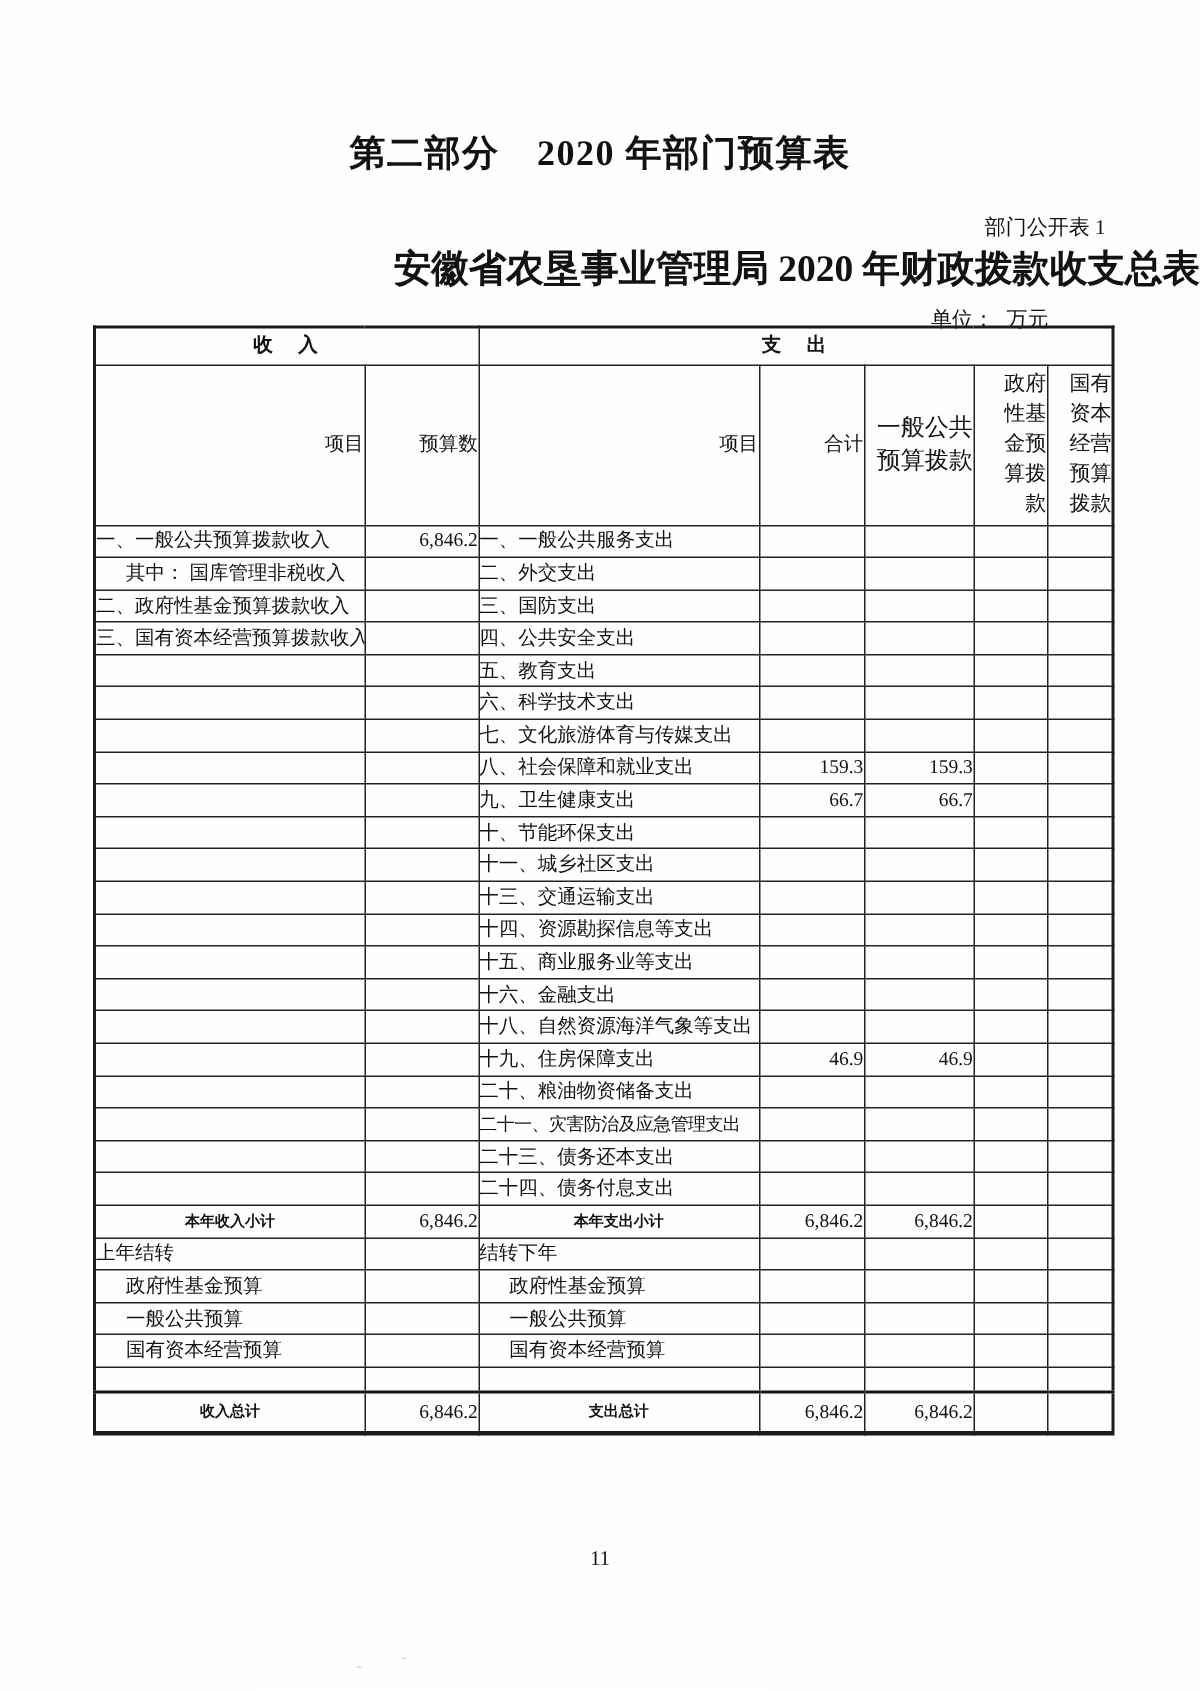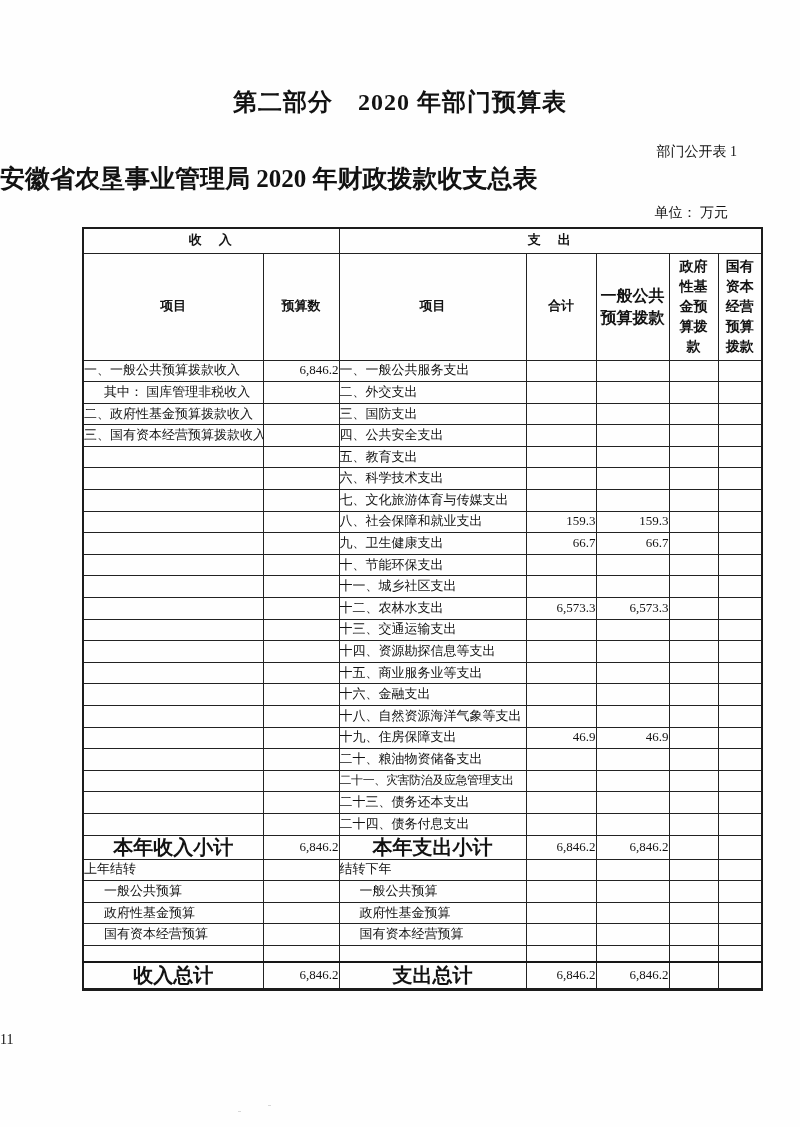--- a/index.html
+++ b/index.html
@@ -23,56 +23,56 @@
     letter-spacing: 1px;
   }
   .form-label {
     position: absolute; top: 143px; right: 63px;
     font-size: 14px;
     white-space: pre-wrap;
     margin-left: 16px;
   }
   .table-title {
     position: absolute; top: 162px; left: 0; width: 100%;
-    text-align: left;
+    text-align: right;
     font-size: 25px; font-weight: bold;
     white-space: pre-wrap;
   }
   .unit-label {
-    position: absolute; top: 204px; right: 72px;
+    position: absolute; top: 204px; right: 101px;
     font-size: 14px;
     white-space: pre-wrap;
+    font-family: Liberation Mono, monospace;
   }
   table.budget {
-    position: absolute; top: 227px; left: 62px;
+    position: absolute; top: 217px; left: 62px;
     width: 679px;
     border-collapse: collapse;
     table-layout: fixed;
     border: 2px solid #1c1c1c;
     border-bottom-width: 3px;
-    margin-left: 20px;
   }
   table.budget th, table.budget td {
     border: 1.5px solid #222222;
     padding: 0;
     vertical-align: middle;
     font-size: 13px;
     line-height: 1.15;
   }
   tr.group-row { height: 25px; }
   th.group-hdr {
     font-size: 16px; font-weight: bold;
     text-align: center;
     letter-spacing: 2px;
   }
   tr.col-hdr-row { height: 107px; }
   th.col-hdr {
-    font-weight: bold;
+    font-weight: normal;
     font-size: 15px;
-    text-align: center;
+    text-align: right;
     white-space: pre-line;
   }
   th.col-hdr.two-line { line-height: 22px; font-size: 16px; }
   th.col-hdr.narrow { line-height: 20px; font-size: 14px; }
   tbody tr { height: 21.6px; }
   tbody tr.row-short { height: 17px; }
   tbody tr.row-grand-total { height: 27px; }
   tbody tr.row-grand-total td { border-top: 2.5px solid #161616; }
   td.cell-item {
     text-align: left;
@@ -82,26 +82,26 @@
   }
   td.cell-num {
     text-align: right;
     padding-right: 7px;
   }
   td.cell-item.indent { padding-left: 20px; }
   td.cell-item.summary {
     text-align: center;
     padding-left: 0;
     font-weight: bold;
-    font-size: 20px;
+    font-size: 10px;
   }
   td.cell-item.condensed { font-size: 12px; letter-spacing: -0.4px; }
   .page-number {
     position: absolute; top: 1032px; left: 0; width: 100%;
-    text-align: left;
+    text-align: center;
     font-size: 14px;
   }
   .scan-speck { position: absolute; background: #d8d8d8; }
   .speck-1 { left: 268px; top: 1105px; width: 3px; height: 1px; }
   .speck-2 { left: 238px; top: 1111px; width: 3px; height: 1px; }
 </style>
 </head>
 <body>
 
 <div class="page">
@@ -244,29 +244,20 @@
           <td class="cell-num"></td>
           <td class="cell-item">十一、城乡社区支出</td>
           <td class="cell-num"></td>
           <td class="cell-num"></td>
           <td class="cell-num"></td>
           <td class="cell-num"></td>
         </tr>
         <tr>
           <td class="cell-item"></td>
           <td class="cell-num"></td>
-          <td class="cell-item">十二、农林水支出</td>
-          <td class="cell-num">6,573.3</td>
-          <td class="cell-num">6,573.3</td>
-          <td class="cell-num"></td>
-          <td class="cell-num"></td>
-        </tr>
-        <tr>
-          <td class="cell-item"></td>
-          <td class="cell-num"></td>
           <td class="cell-item">十三、交通运输支出</td>
           <td class="cell-num"></td>
           <td class="cell-num"></td>
           <td class="cell-num"></td>
           <td class="cell-num"></td>
         </tr>
         <tr>
           <td class="cell-item"></td>
           <td class="cell-num"></td>
           <td class="cell-item">十四、资源勘探信息等支出</td>
@@ -359,32 +350,32 @@
         <tr>
           <td class="cell-item">上年结转</td>
           <td class="cell-num"></td>
           <td class="cell-item">结转下年</td>
           <td class="cell-num"></td>
           <td class="cell-num"></td>
           <td class="cell-num"></td>
           <td class="cell-num"></td>
         </tr>
         <tr>
+          <td class="cell-item indent">政府性基金预算</td>
+          <td class="cell-num"></td>
+          <td class="cell-item indent">政府性基金预算</td>
+          <td class="cell-num"></td>
+          <td class="cell-num"></td>
+          <td class="cell-num"></td>
+          <td class="cell-num"></td>
+        </tr>
+        <tr>
           <td class="cell-item indent">一般公共预算</td>
           <td class="cell-num"></td>
           <td class="cell-item indent">一般公共预算</td>
-          <td class="cell-num"></td>
-          <td class="cell-num"></td>
-          <td class="cell-num"></td>
-          <td class="cell-num"></td>
-        </tr>
-        <tr>
-          <td class="cell-item indent">政府性基金预算</td>
-          <td class="cell-num"></td>
-          <td class="cell-item indent">政府性基金预算</td>
           <td class="cell-num"></td>
           <td class="cell-num"></td>
           <td class="cell-num"></td>
           <td class="cell-num"></td>
         </tr>
         <tr>
           <td class="cell-item indent">国有资本经营预算</td>
           <td class="cell-num"></td>
           <td class="cell-item indent">国有资本经营预算</td>
           <td class="cell-num"></td>

